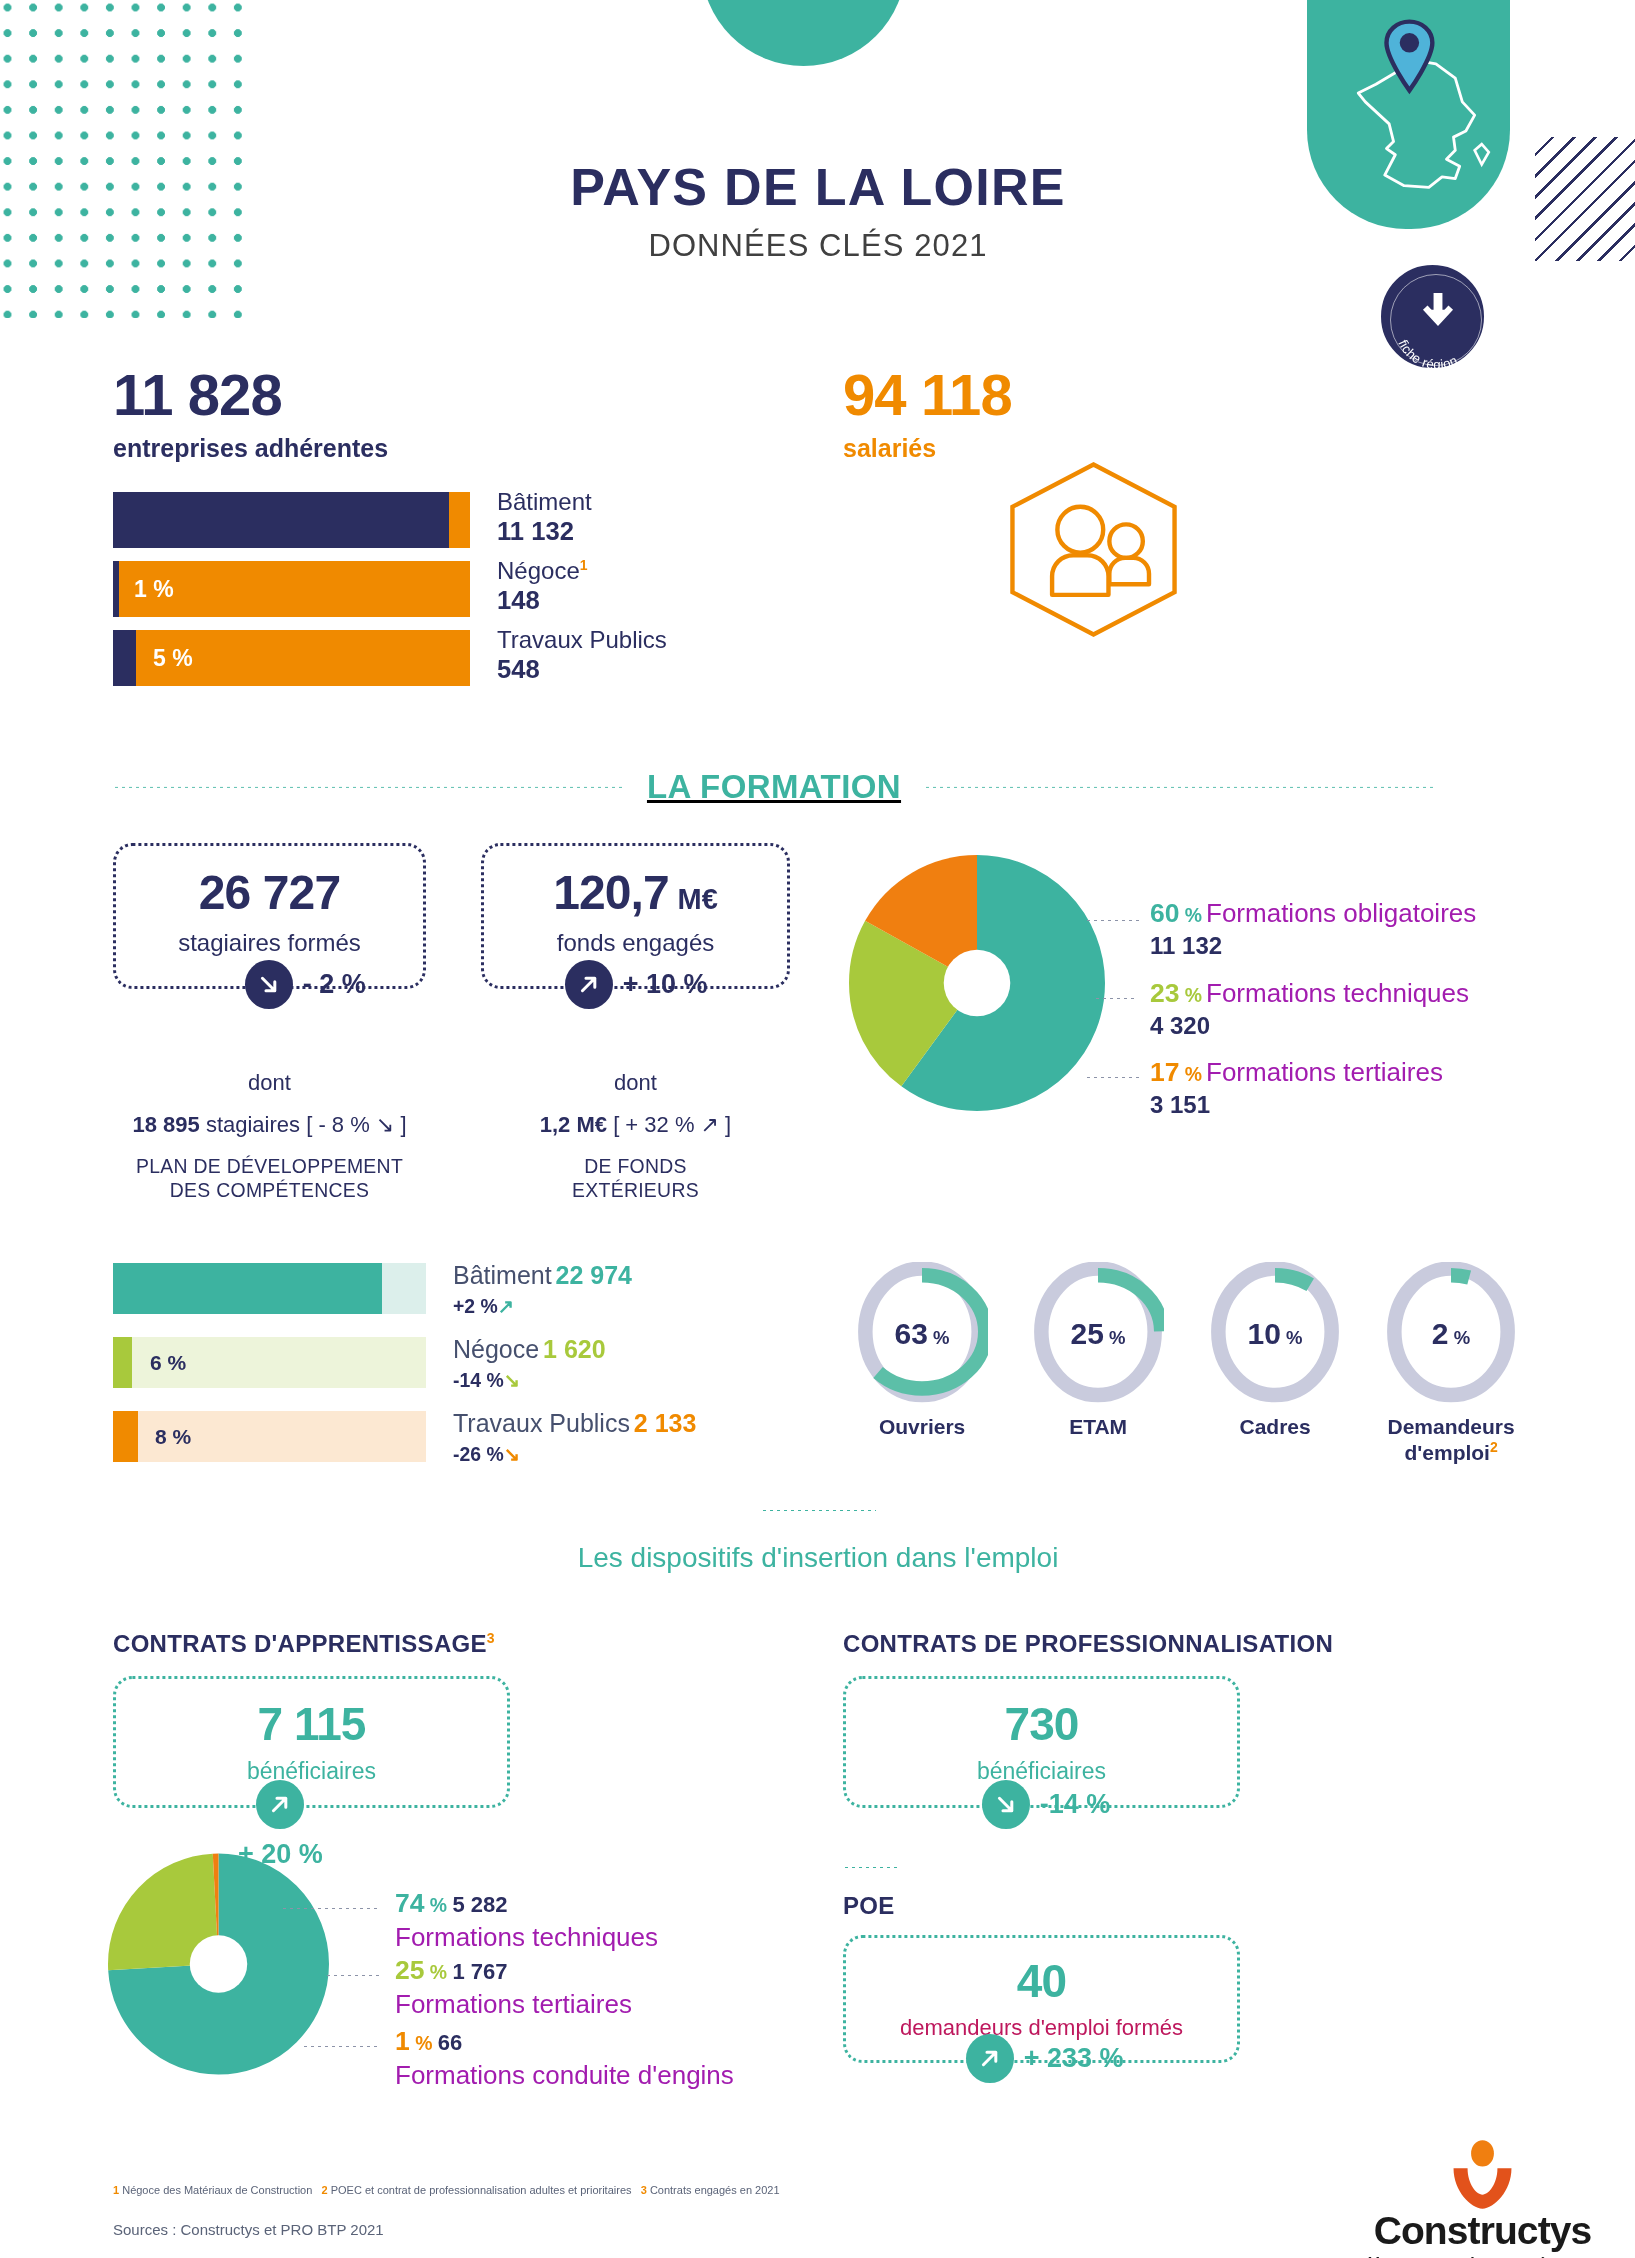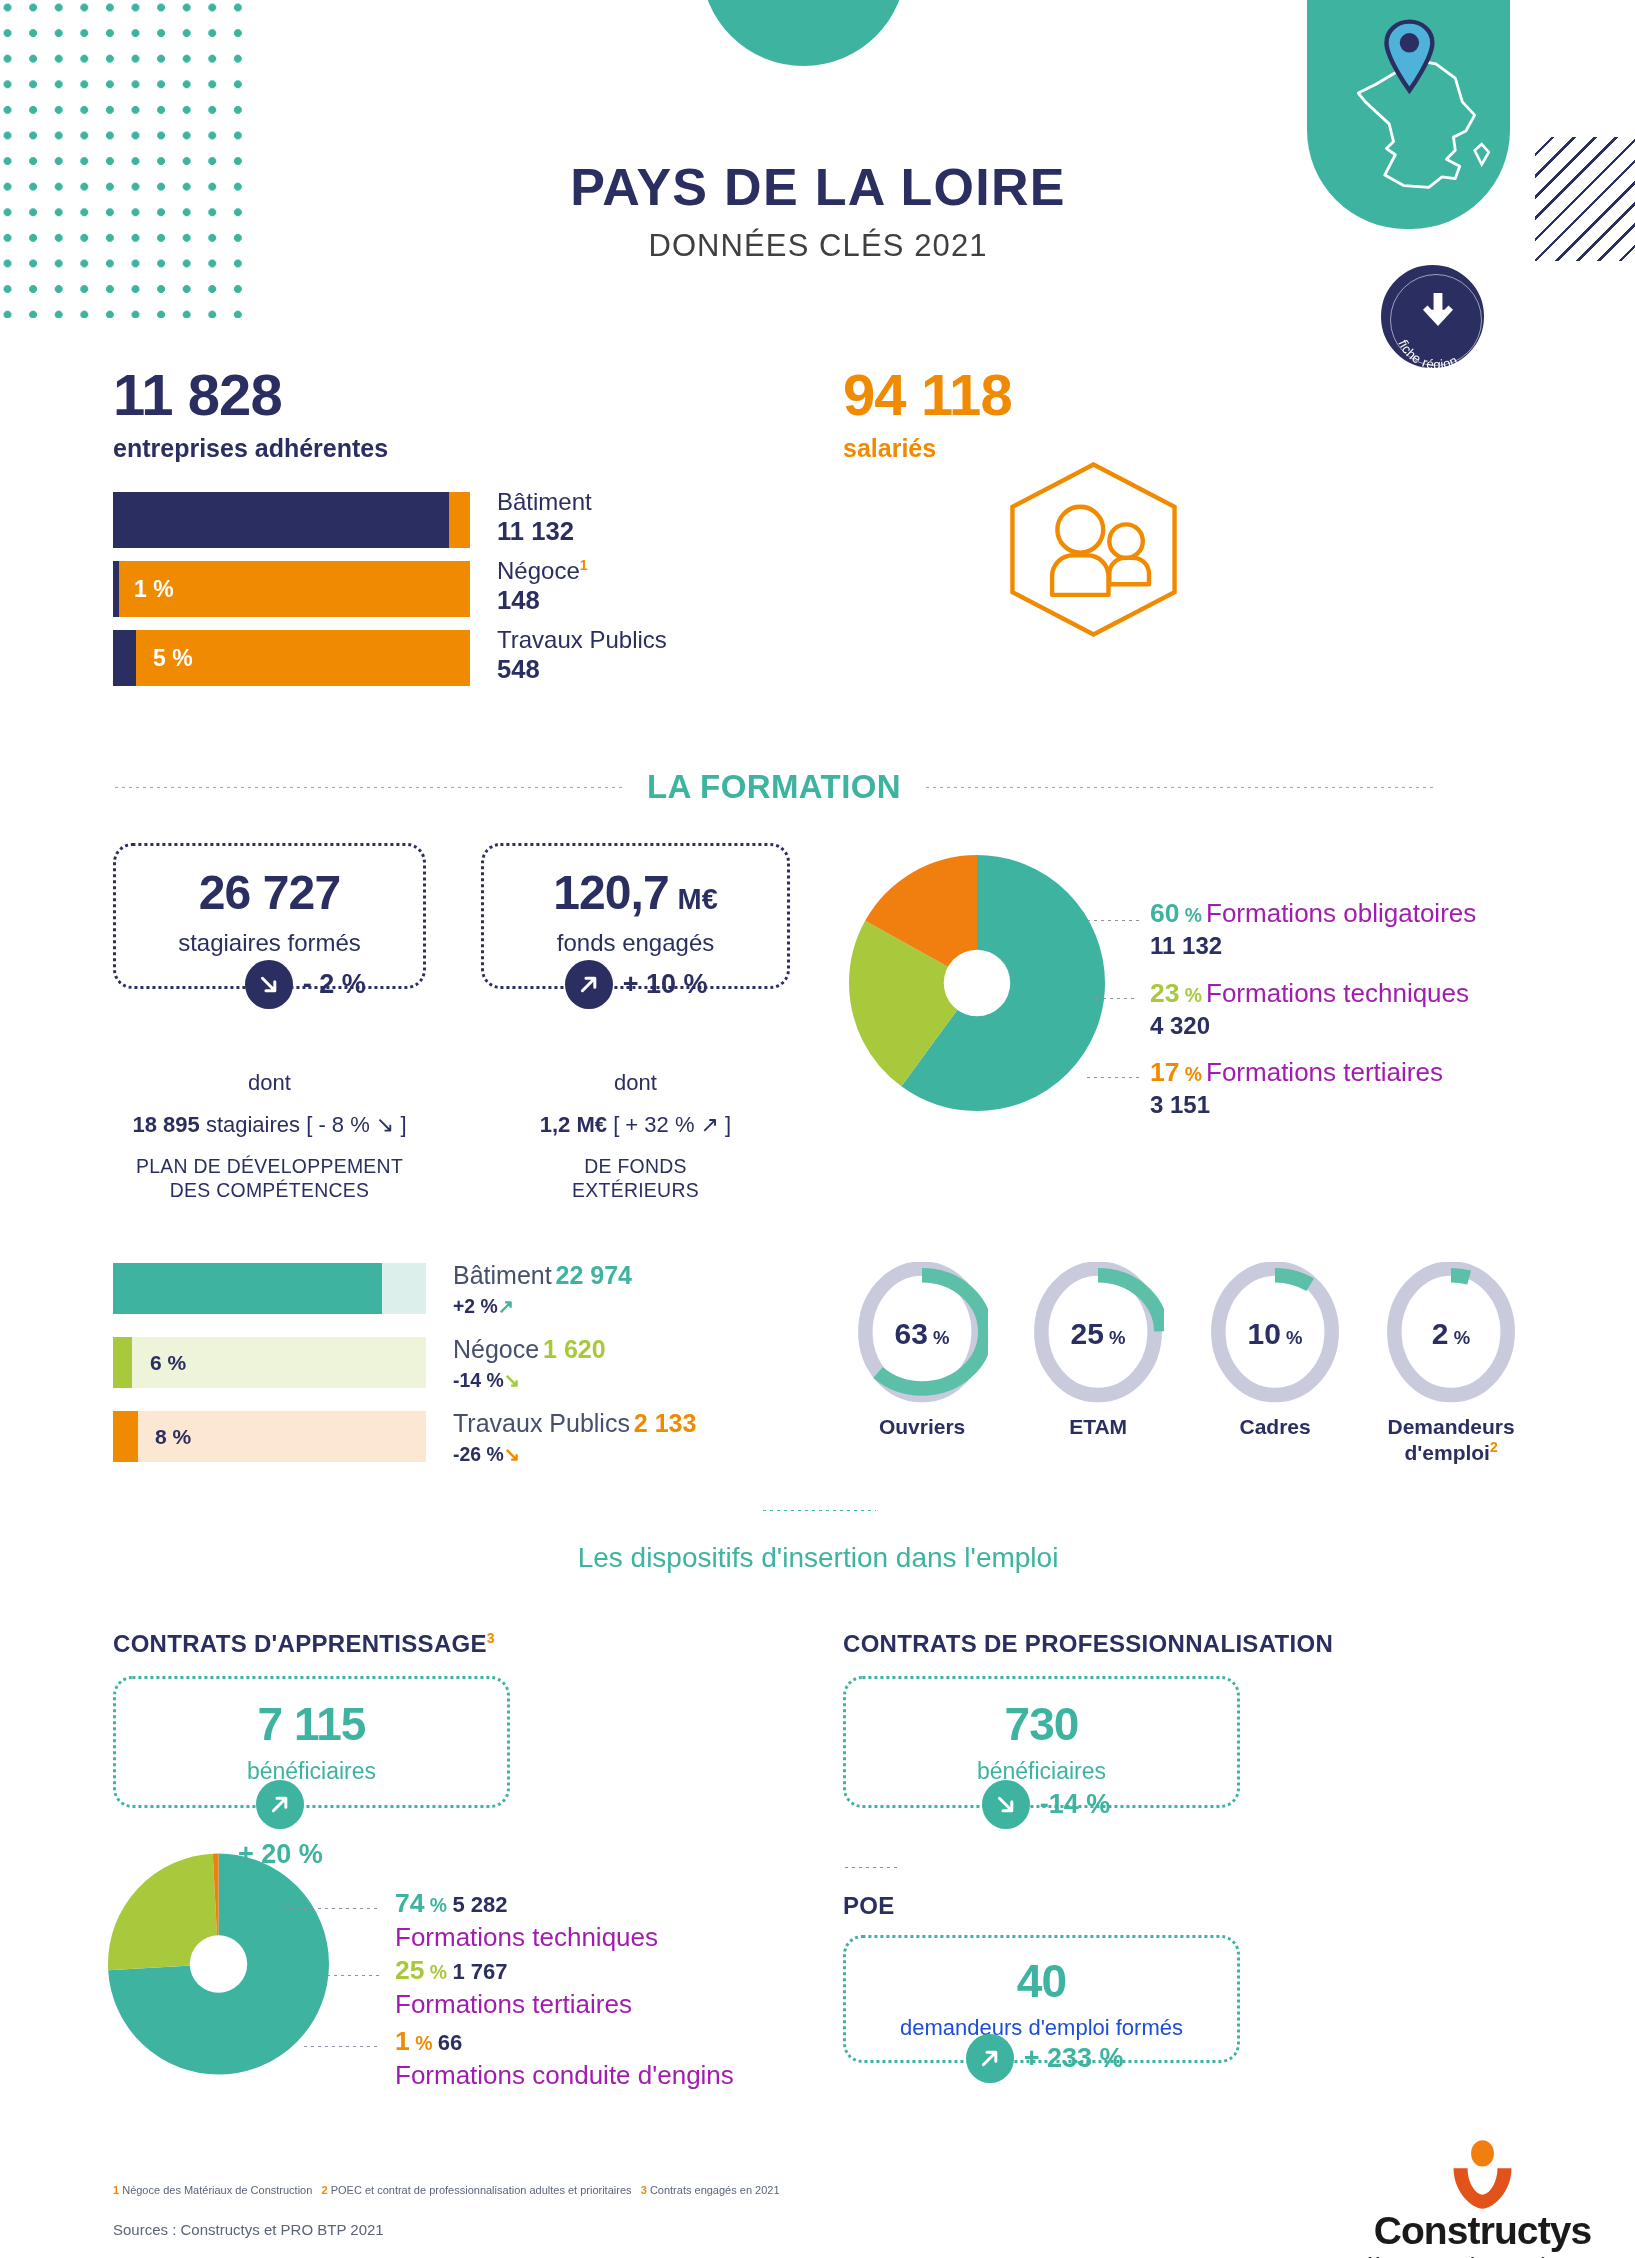--- a/index.html
+++ b/index.html
@@ -93,21 +93,21 @@
     color: #ffffff; font-size: 23px; font-weight: 800;
   }
   .bar-lab {
     position: absolute; left: 384px; top: -5.3px; line-height: 1.22;
   }
   .bar-lab .n1 { color: #2B2E60; font-size: 24px; font-weight: 400; }
   .bar-lab .n2 { color: #2B2E60; font-size: 25.6px; font-weight: 800; }
   .sup { color: #F08A00; font-size: 14px; font-weight: 800; vertical-align: super; }
 
   
-  .sec-div { position: absolute; left: 0; width: 1548px; display: flex; align-items: center; }
+  .sec-div { position: absolute; left: 0; width: 1548px; display: flex; align-items: center; text-decoration: underline; }
   .sec-line { flex: 1; height: 2.6px;
     background-image: radial-gradient(#3DB3A0 1.2px, transparent 1.4px);
     background-size: 7px 2.6px; }
   .sec-title { color: #3DB3A0; font-size: 33px; font-weight: 800; padding: 0 23px; letter-spacing: 0.4px;}
 
   
   .card {
     position: absolute; border-radius: 19.4px; text-align: center;
     border: 3.1px dotted #2B2E60;
   }
@@ -467,21 +467,21 @@
     <span class="leg-pct" style="color:#F08A00">1</span><span class="leg-sym" style="color:#F08A00"> % </span>
     <span style="font-size:22px; font-weight:800; color:#2B2E60">66</span>
     <span class="leg-txt" style="display:block; margin-top:2.6px;">Formations conduite d'engins</span>
   </div>
 
   <div class="dotlead" style="left:843px; top:1866px; width:58px; background-image:radial-gradient(#3DB3A0 1.2px, transparent 1.4px);"></div>
   <div class="colhead" style="left:843px; top:1892px;">POE</div>
 
   <div class="card teal" style="left:843px; top:1935px; width:397px; height:128px;">
     <div class="cnum" style="color:#3DB3A0; font-size:46px; margin-top:16px;">40</div>
-    <div class="clbl" style="color:#1d4ed8; font-size:22px; margin-top:7px;">demandeurs d'emploi formés</div>
+    <div class="clbl" style="color:#be185d; font-size:22px; margin-top:7px;">demandeurs d'emploi formés</div>
   </div>
   <div class="chip teal" style="left:966px; top:2034px;">
     <div class="circ">
       <svg width="23" height="23" viewBox="0 0 26 26">
           <path d="M5 20 L19 6 M9 6 L19 6 L19 16" stroke="#fff" stroke-width="3.4" fill="none" stroke-linecap="round" stroke-linejoin="round"></path>
         </svg>
     </div>
     <div class="cpct">+ 233 %</div>
   </div>
 

